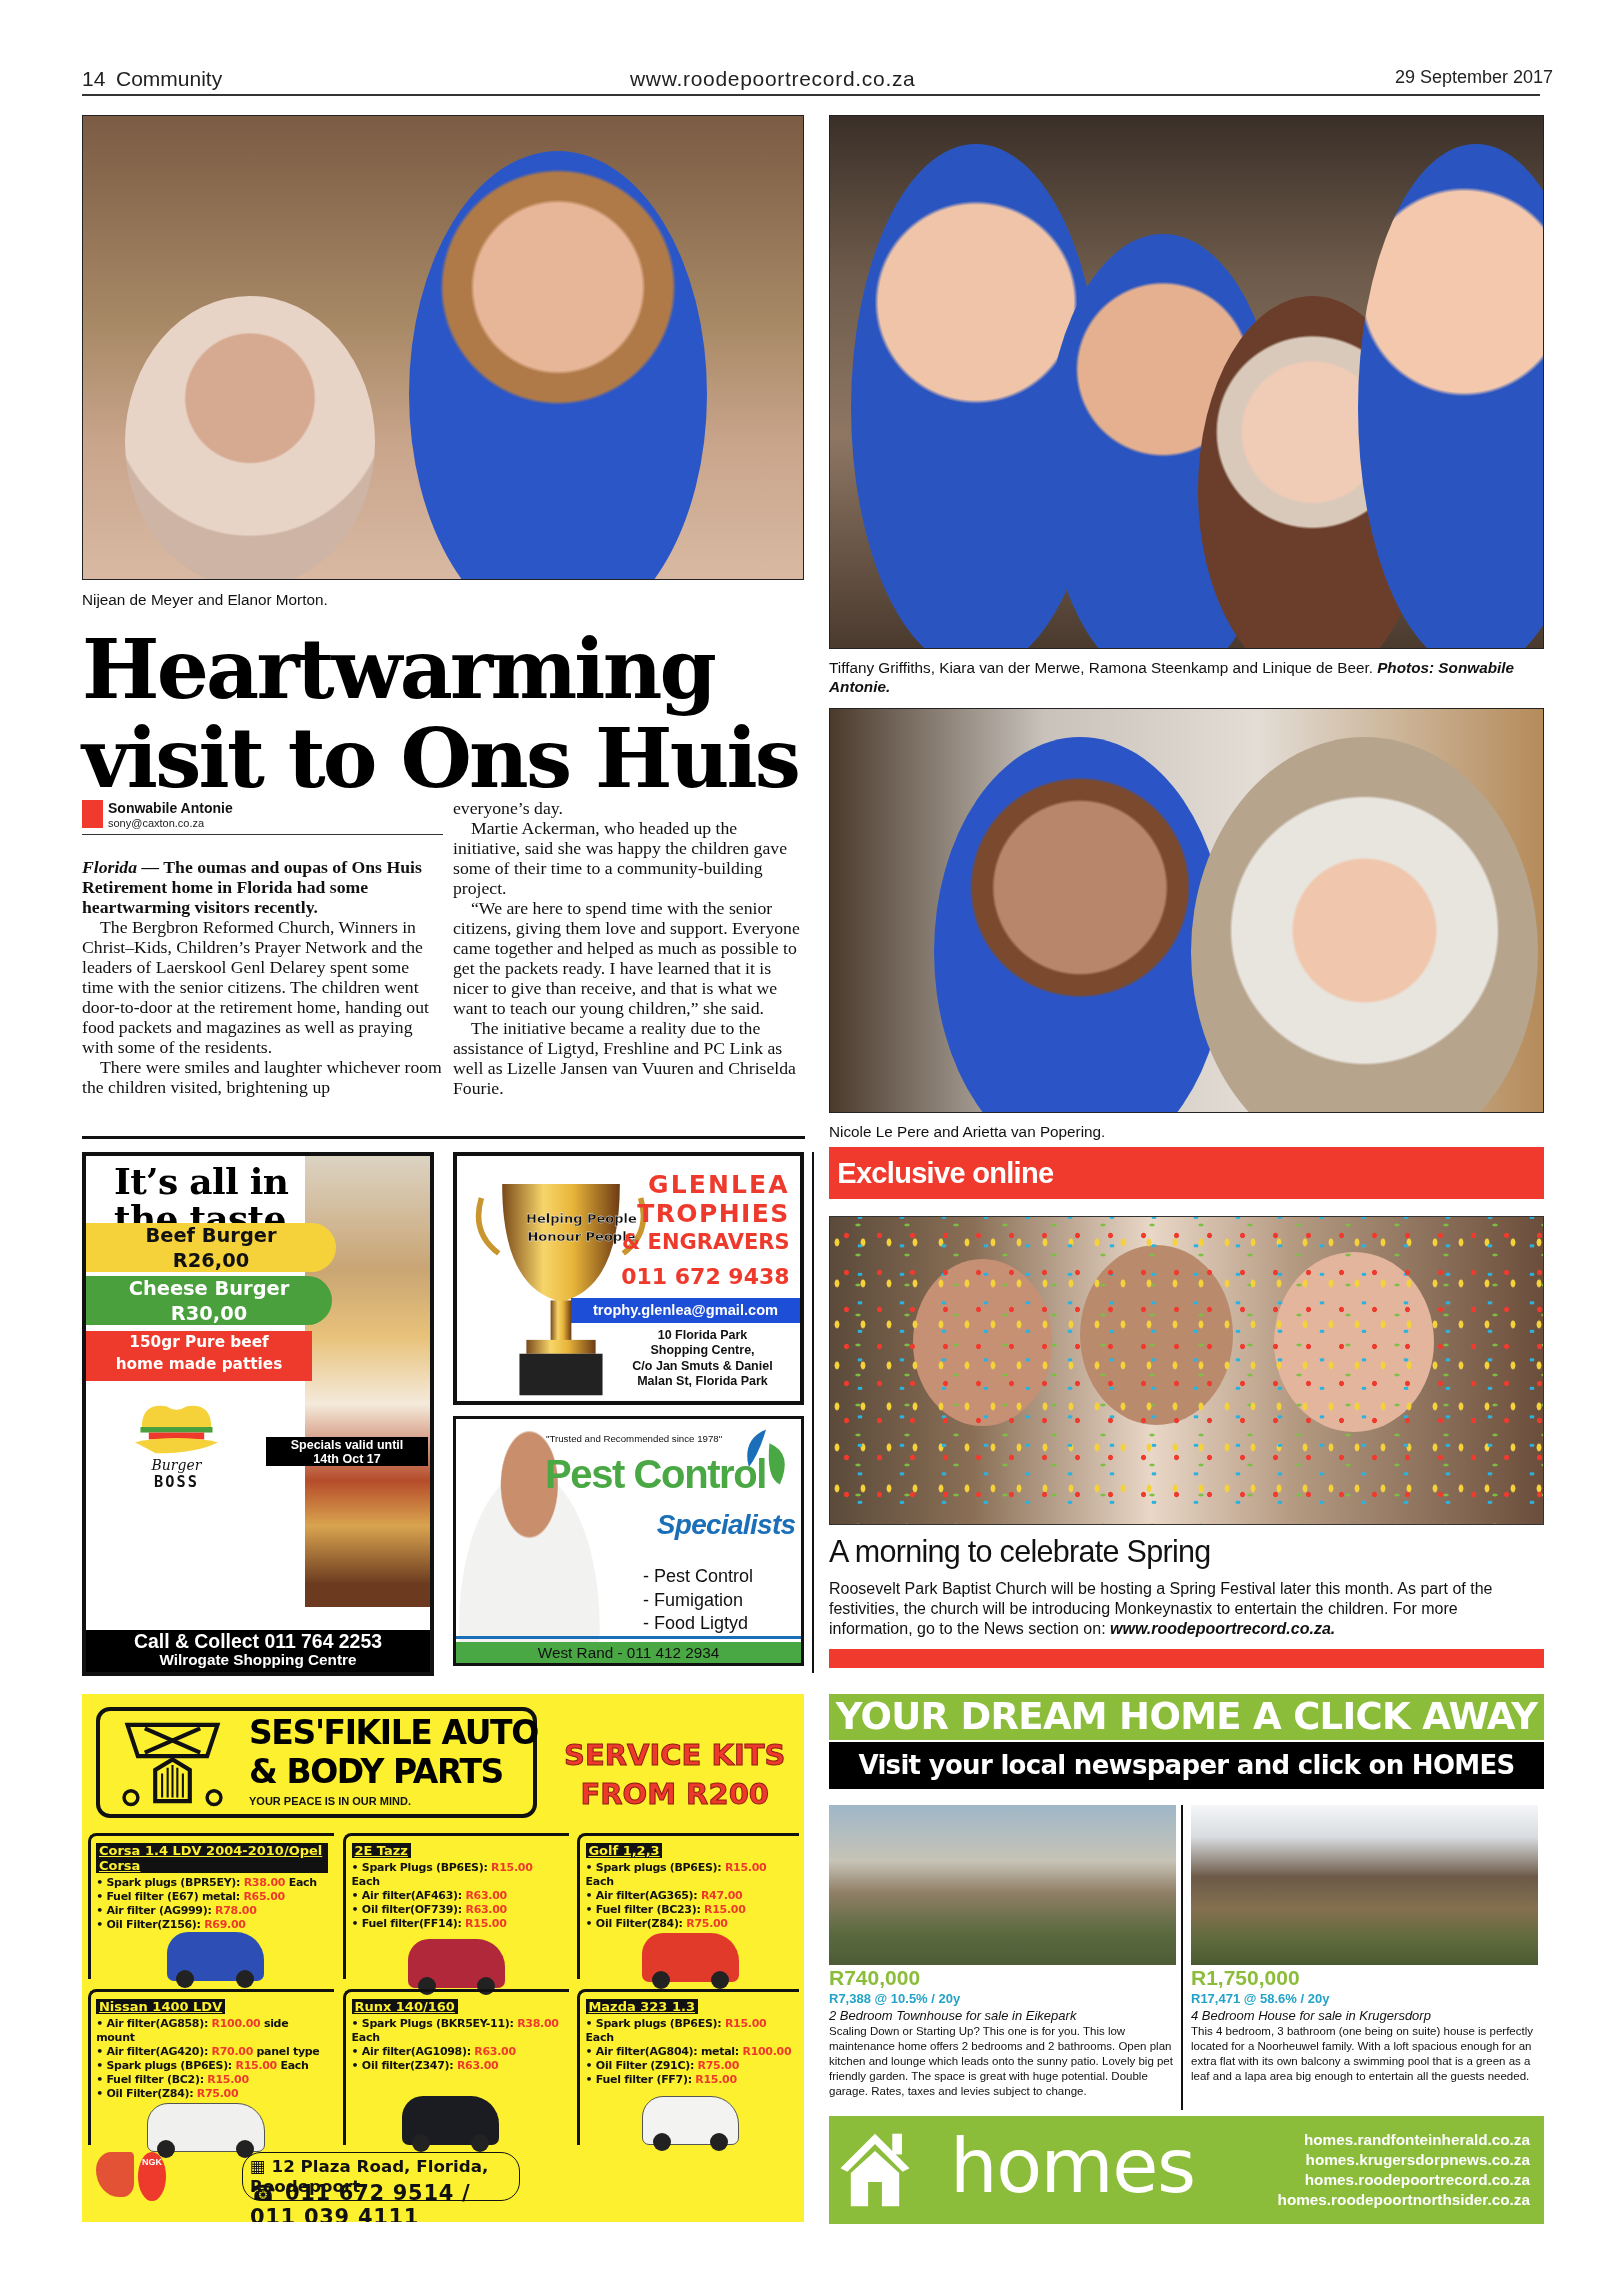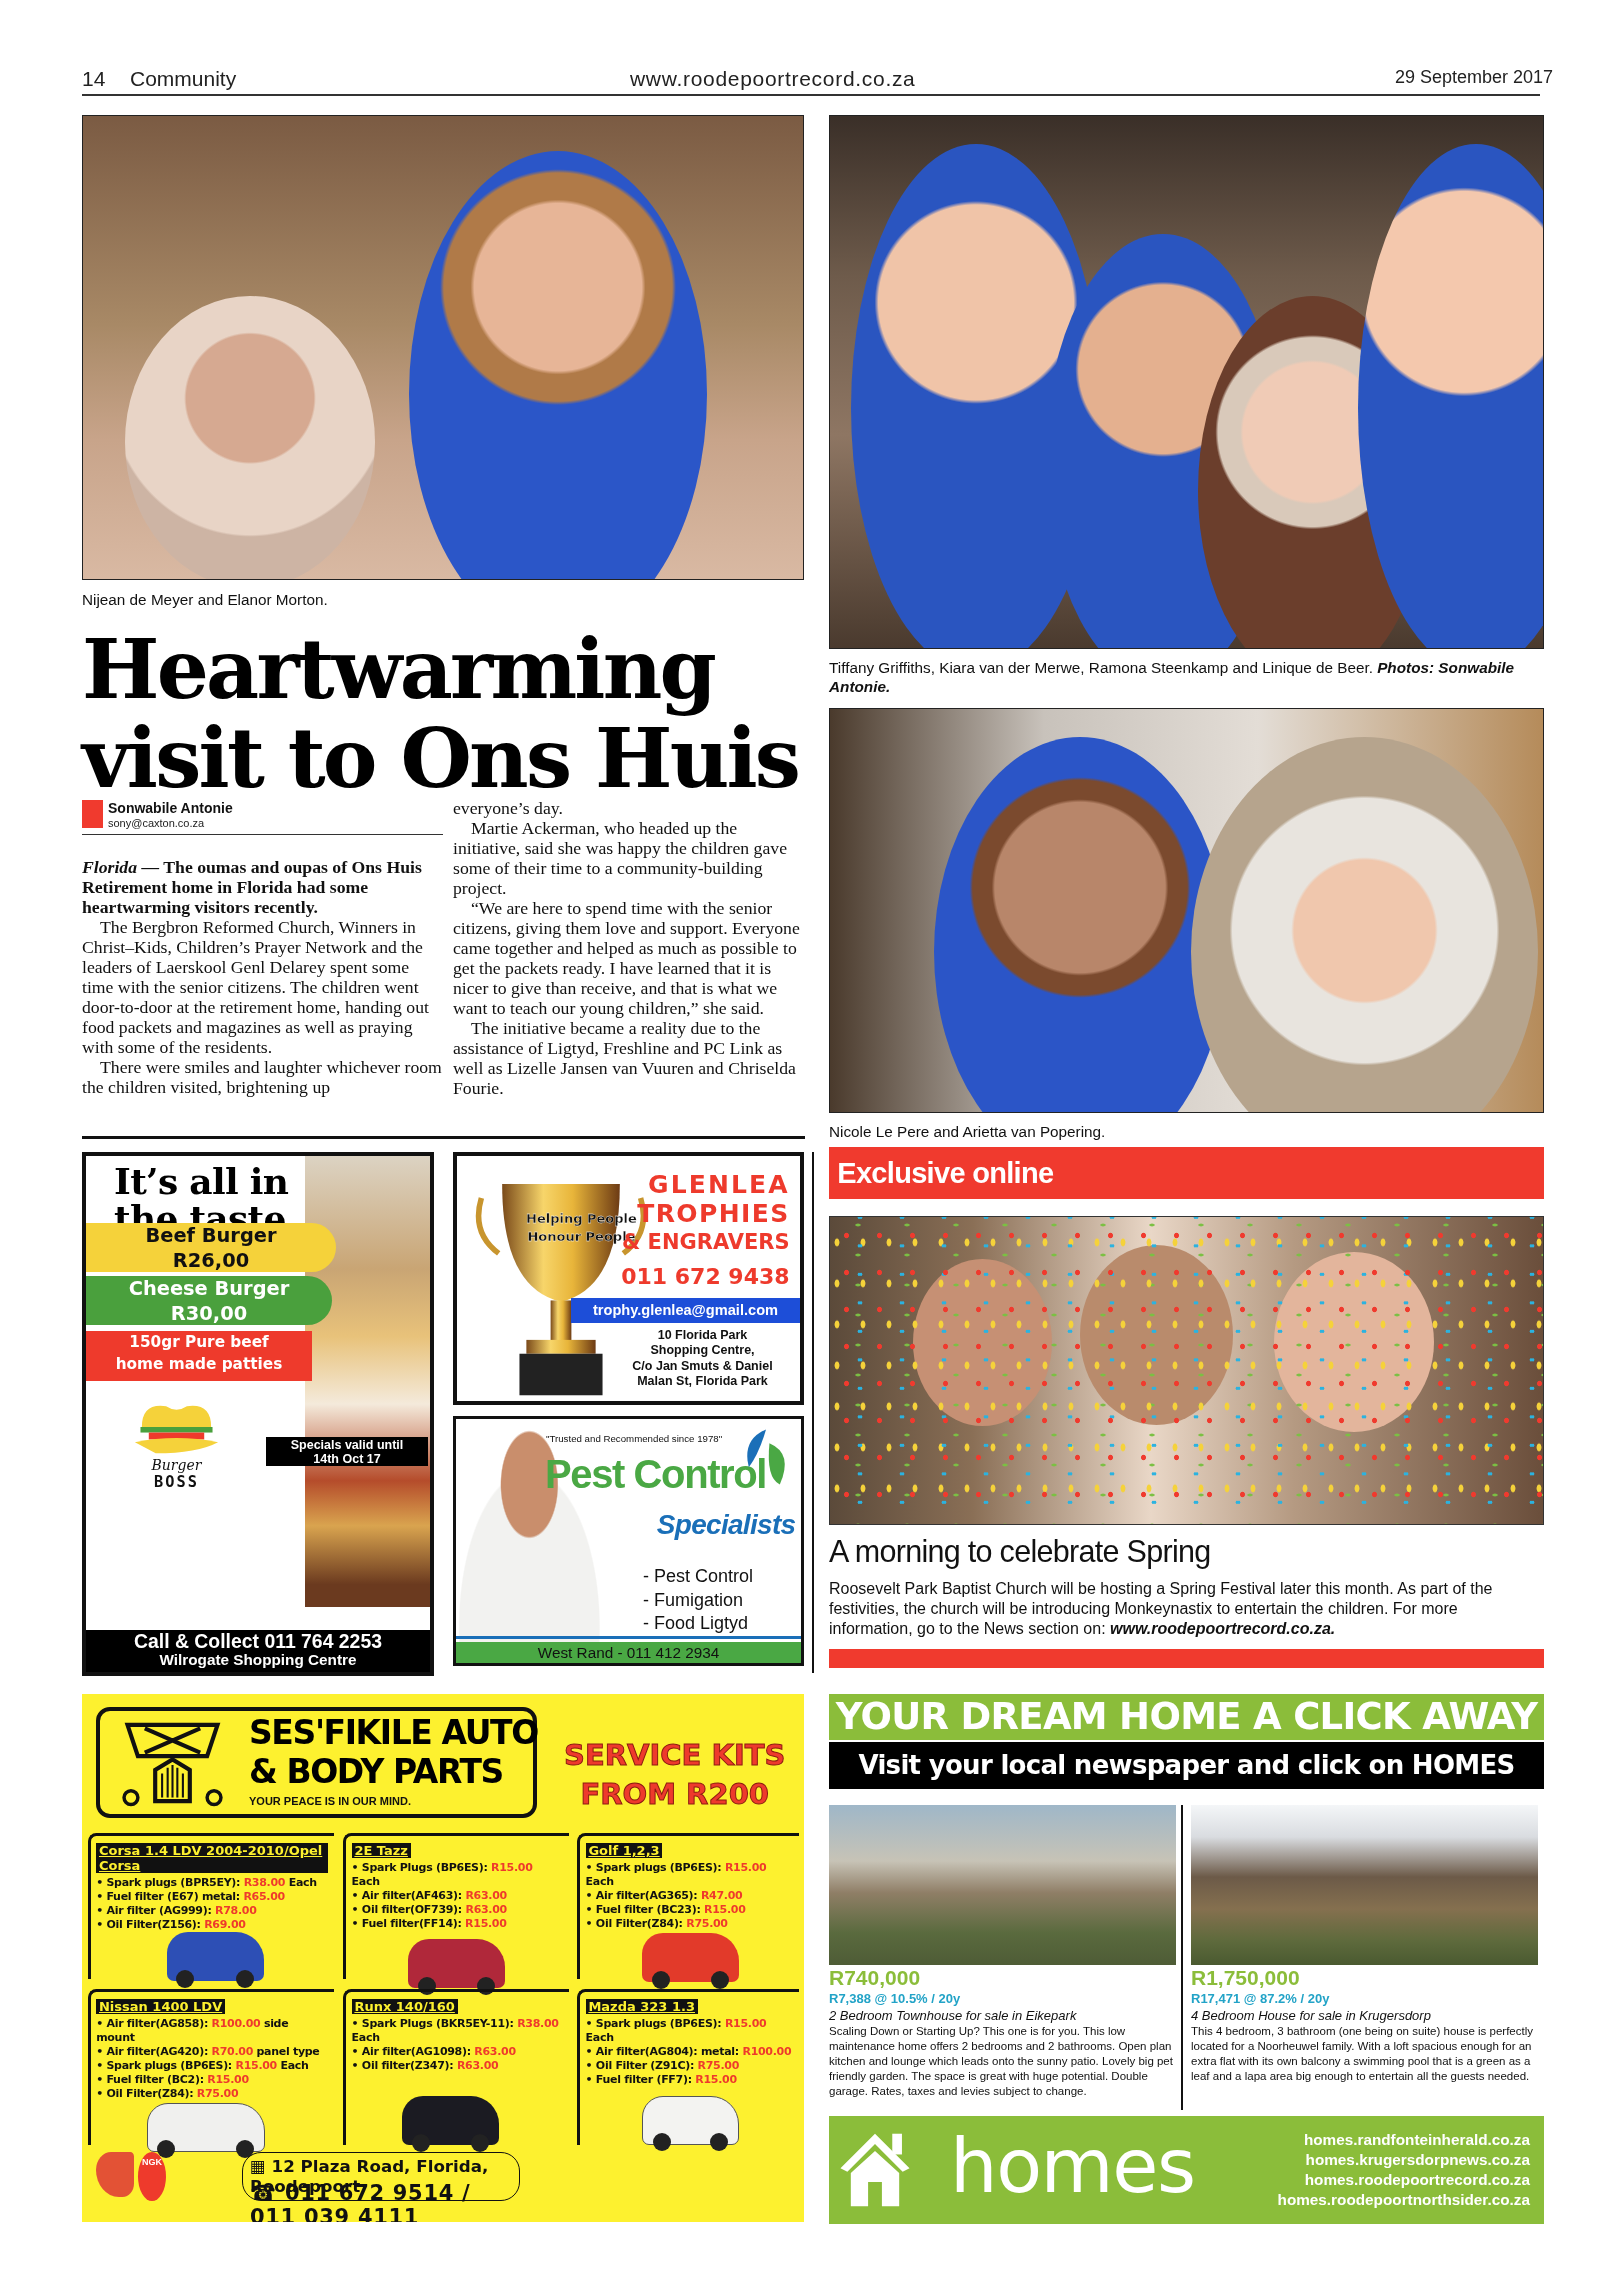--- a/index.html
+++ b/index.html
@@ -109,21 +109,21 @@
   .vdivider { position: absolute; left: 1181px; top: 1805px; width: 2.1px; height: 305px; background: #111; }
   .homes-bar { position: absolute; left: 829px; top: 2116px; width: 715px; height: 108px; background: #8bbd3a; }
   .homes-word { position: absolute; left: 121px; top: 5.6px; font-size: 75px; color: #fff; font-weight: normal; letter-spacing: -1.4px; font-family: "DejaVu Sans", sans-serif; }
   .homes-links { position: absolute; right: 14px; top: 14px; text-align: right; color: #fff; font-weight: bold; font-size: 15.3px; line-height: 20px; font-family: "Liberation Sans Narrow", "Liberation Sans", sans-serif; }
   .house-icon { position: absolute; left: 8.3px; top: 14px; width: 76px; height: 80px; }
 </style>
 </head>
 <body>
 
 <div class="hdr-text" style="left:82px;">14</div>
-<div class="hdr-text" style="left:130px;">Community</div>
+<div class="hdr-text" style="left:116px;">Community</div>
 <div class="hdr-text" style="left:630px; letter-spacing:0.7px;">www.roodepoortrecord.co.za</div>
 <div class="hdr-text" style="left:1395px; font-size:18px;">29 September 2017</div>
 <div class="hdr-rule"></div>
 
 <div class="photo" style="left:82px; top:115px; width:722px; height:465px; background: linear-gradient(180deg,#7b5b43 0%,#a88966 45%,#c8a48a 70%,#d9b9a3 100%);">
   <div class="fig" style="left:42px; top:180px; width:250px; height:292px; background: radial-gradient(circle at 50% 35%, #d6a991 0 28%, #e8d4c6 29% 60%, #cdb4a4 61%);"></div>
   <div class="fig" style="left:326px; top:35px; width:298px; height:486px; background: radial-gradient(circle at 50% 28%, #e7b597 0 22%, #b07a48 23% 30%, #2b56c8 31% 100%);"></div>
 </div>
 <div class="caption" style="left:82px; top:591px;">Nijean de Meyer and Elanor Morton.</div>
 
@@ -361,21 +361,21 @@
   <div class="listing-img" style="background: linear-gradient(180deg,#9fb7c8 0%,#c7c3b6 35%,#8f7e66 55%,#5a6a3e 80%,#4e5c36 100%);"></div>
   <div class="listing-price">R740,000</div>
   <div class="listing-bond">R7,388 @ 10.5% / 20y</div>
   <div class="listing-title">2 Bedroom Townhouse for sale in Eikepark</div>
   <div class="listing-desc">Scaling Down or Starting Up? This one is for you. This low maintenance home offers 2 bedrooms and 2 bathrooms. Open plan kitchen and lounge which leads onto the sunny patio. Lovely big pet friendly garden.  The space is great with huge potential.  Double garage.  Rates, taxes and levies subject to change.</div>
 </div>
 <div class="vdivider"></div>
 <div class="listing" style="left:1191px;">
   <div class="listing-img" style="background: linear-gradient(180deg,#f4f6f8 0%,#d9dce0 20%,#6c5a48 45%,#85704f 65%,#5e6a3c 85%,#4a5a30 100%);"></div>
   <div class="listing-price">R1,750,000</div>
-  <div class="listing-bond">R17,471 @ 87.2% / 20y</div>
+  <div class="listing-bond">R17,471 @ 58.6% / 20y</div>
   <div class="listing-title">4 Bedroom House for sale in Krugersdorp</div>
   <div class="listing-desc">This 4 bedroom, 3 bathroom (one being on suite) house is perfectly located for a Noorheuwel family. With a loft spacious enough for an extra flat with its own balcony a swimming pool that is a green as a leaf and a lapa area big enough to entertain all the guests needed.</div>
 </div>
 
 <div class="homes-bar">
   <svg class="house-icon" viewBox="0 0 110 115">
     <path d="M55 5 L105 55 L95 60 L55 20 L15 60 L5 55 Z" fill="#fff"></path>
     <rect x="80" y="5" width="14" height="30" fill="#fff"></rect>
     <path d="M20 62 L55 30 L90 62 L90 110 L65 110 L65 75 L45 75 L45 110 L20 110 Z" fill="#fff"></path>
   </svg>

